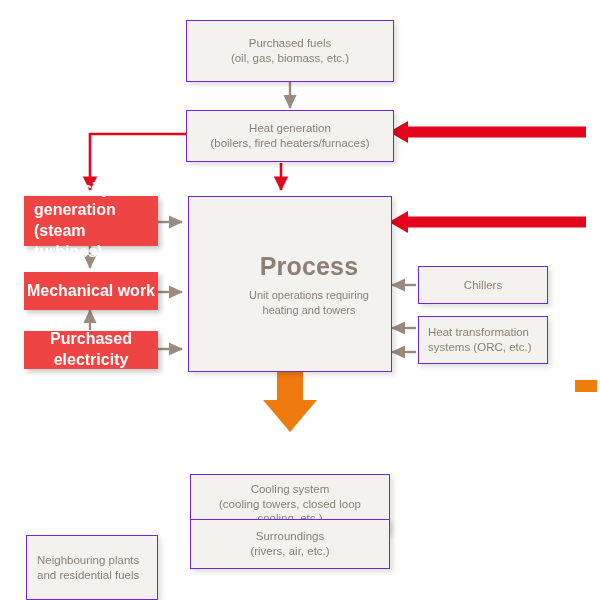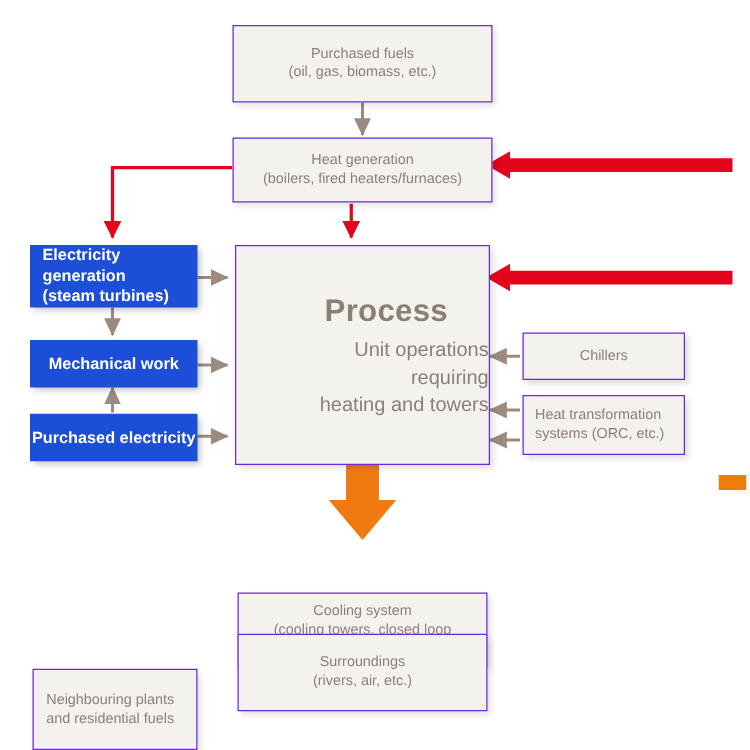--- a/index.html
+++ b/index.html
@@ -6,26 +6,26 @@
   body{font-family:"Liberation Sans","DejaVu Sans",sans-serif;}
   #stage{position:relative;width:600px;height:600px;background:#ffffff;overflow:hidden;}
 
   
   .box{position:absolute;box-sizing:border-box;display:flex;align-items:center;
        justify-content:center;text-align:center;line-height:1.30;}
 
   .gbox{background:#f4f2ef;border:1px solid #6d28d9;color:#8c7f74;
         font-size:11.5px;box-shadow:3px 3px 5px rgba(0,0,0,0.13);}
 
-  .bbox{background:#1d4ed8;border:0;color:#ffffff;font-size:13px;font-weight:bold;
+  .bbox{background:#ef4444;border:0;color:#ffffff;font-size:16px;font-weight:bold;
         box-shadow:3px 3px 5px rgba(0,0,0,0.22);justify-content:flex-start;
         padding-left:10px;text-align:left;}
   .bbox.ctr{justify-content:center;text-align:center;padding-left:0;}
   .proc-title{font-size:25px;font-weight:bold;color:#8c7f74;letter-spacing:.2px;}
-  .proc-sub{font-size:16px;color:#8c7f74;margin-top:5px;line-height:1.35;text-align:right;}
+  .proc-sub{font-size:11px;color:#8c7f74;margin-top:5px;line-height:1.35;}
 
   svg.layer{position:absolute;left:0;top:0;width:600px;height:600px;pointer-events:none;}
   svg.under{z-index:1;}
   .box{z-index:3;}
   .proc{z-index:3;padding-left:38px;}
 
   .recov-label{position:absolute;z-index:6;color:#ffffff;font-size:11.5px;font-weight:bold;
     transform:rotate(-90deg);transform-origin:left top;white-space:nowrap;}
 </style>
 </head>
@@ -164,21 +164,21 @@
     </div>
   </div>
 
   <div class="box gbox" style="left:26px;top:535px;width:132px;height:65px;justify-content:flex-start;text-align:left;padding-left:10px;">
     <div>
       <div>Neighbouring plants</div>
       <div>and residential fuels</div>
     </div>
   </div>
 
-  <div class="box gbox" style="left:190px;top:507px;width:200px;height:62px;justify-content:center;">
+  <div class="box gbox" style="left:190px;top:519px;width:200px;height:50px;justify-content:center;">
     <div>
       <div>Surroundings</div>
       <div>(rivers, air, etc.)</div>
     </div>
   </div>
 
   <div class="recov-label" style="left:592px;top:337px;">Recovered energy</div>
 
 </div>
 

